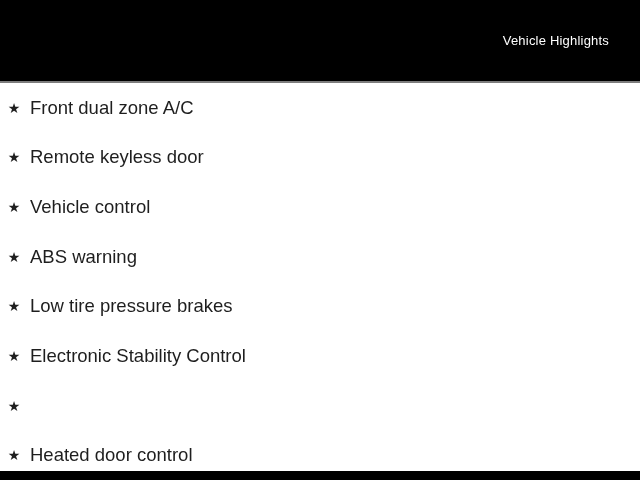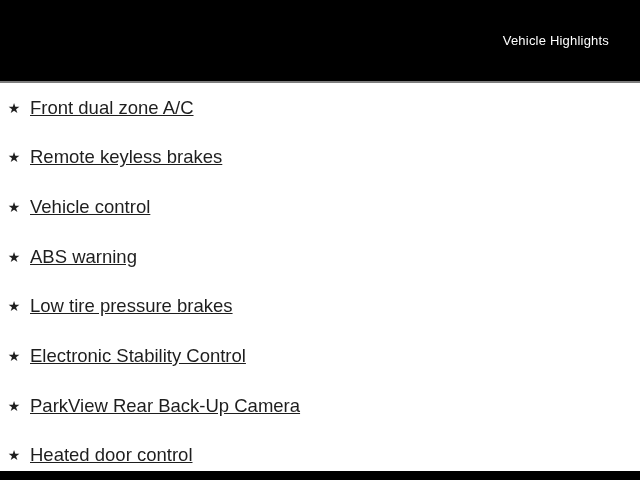--- a/index.html
+++ b/index.html
@@ -53,21 +53,20 @@
     color: var(--text, #141414);
     width: 14px;
     text-align: center;
     flex: 0 0 auto;
   }
   .label {
     margin-left: 9px;
     font-size: 18.5px;
     color: var(--text, #1e1e1e);
     white-space: nowrap;
-    text-decoration: underline;
   }
   .footer-bar {
     position: absolute;
     left: 0; right: 0; bottom: 0;
     height: 9px;
     background: var(--header-bg, #000000);
     z-index: 2;
   }
 </style>
 </head>
@@ -77,41 +76,40 @@
   <span class="title">Vehicle Highlights</span>
 </div>
 
 <div class="list">
     <div class="row">
       <span class="star">★</span>
       <span class="label">Front dual zone A/C</span>
     </div>
     <div class="row">
       <span class="star">★</span>
-      <span class="label">Remote keyless brakes</span>
+      <span class="label">Remote keyless door</span>
     </div>
     <div class="row">
       <span class="star">★</span>
       <span class="label">Vehicle control</span>
     </div>
     <div class="row">
       <span class="star">★</span>
       <span class="label">ABS warning</span>
     </div>
     <div class="row">
       <span class="star">★</span>
       <span class="label">Low tire pressure brakes</span>
     </div>
     <div class="row">
       <span class="star">★</span>
       <span class="label">Electronic Stability Control</span>
     </div>
     <div class="row">
       <span class="star">★</span>
-      <span class="label">ParkView Rear Back-Up Camera</span>
     </div>
     <div class="row">
       <span class="star">★</span>
       <span class="label">Heated door control</span>
     </div>
   </div>
 
 <div class="footer-bar"></div>
 
 </body></html>

